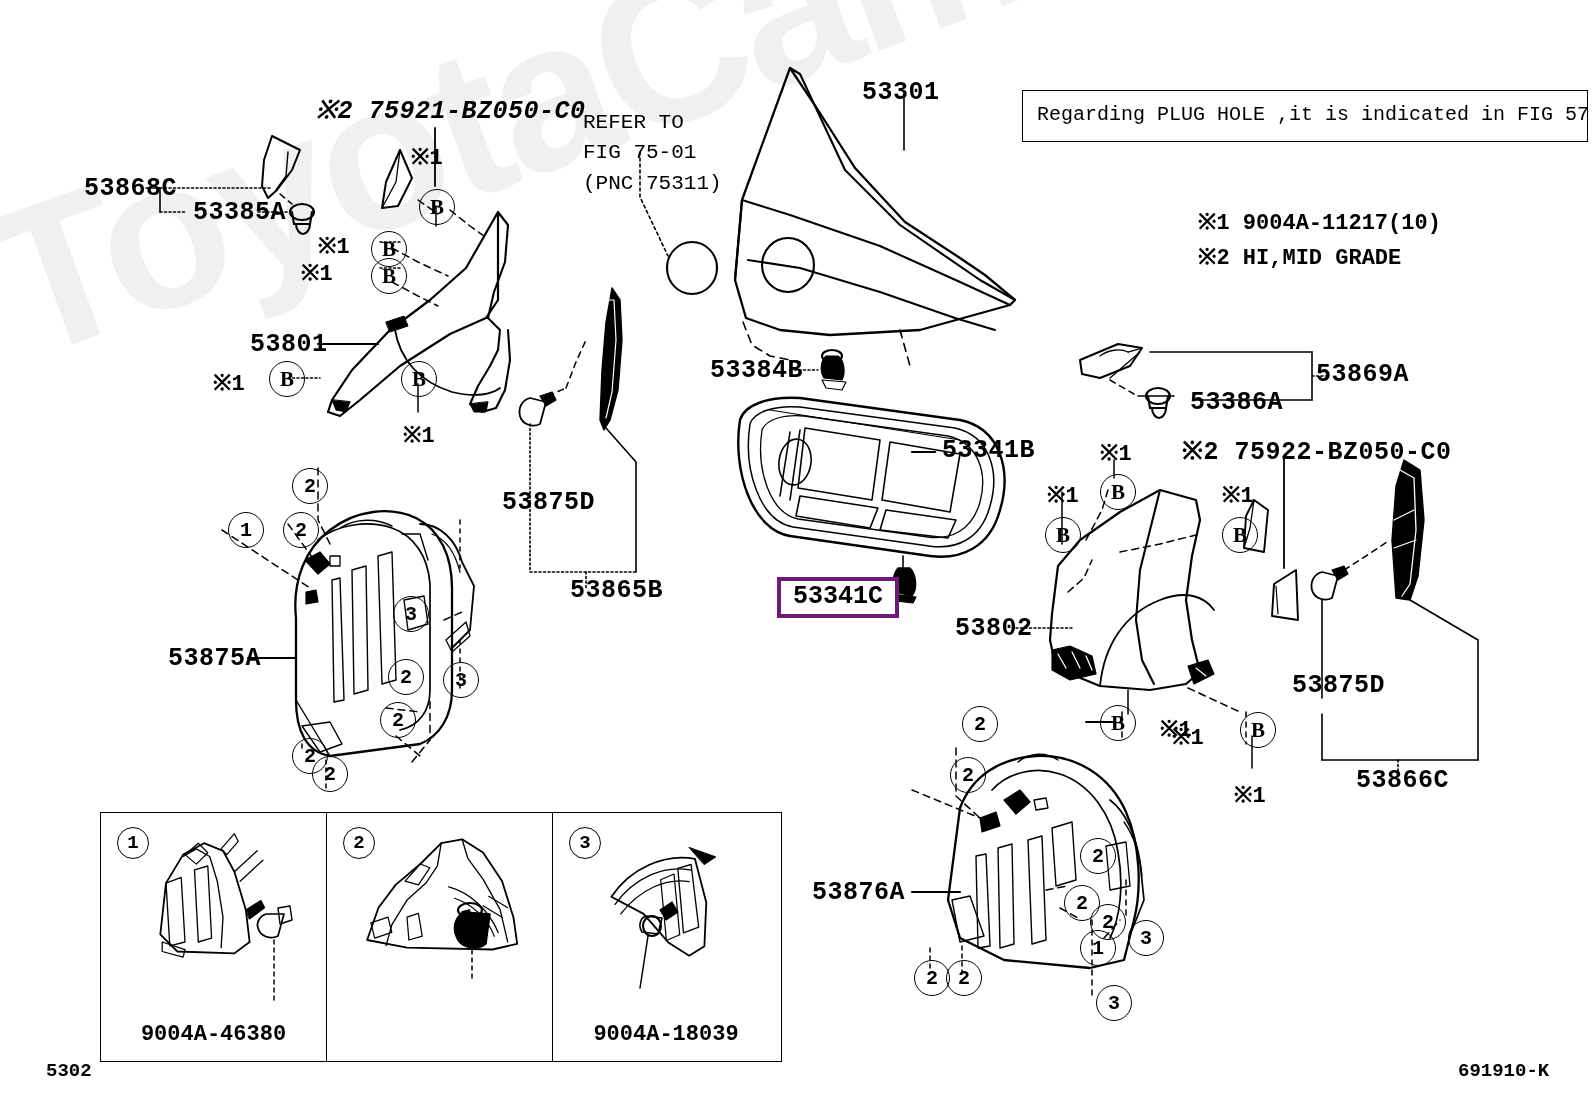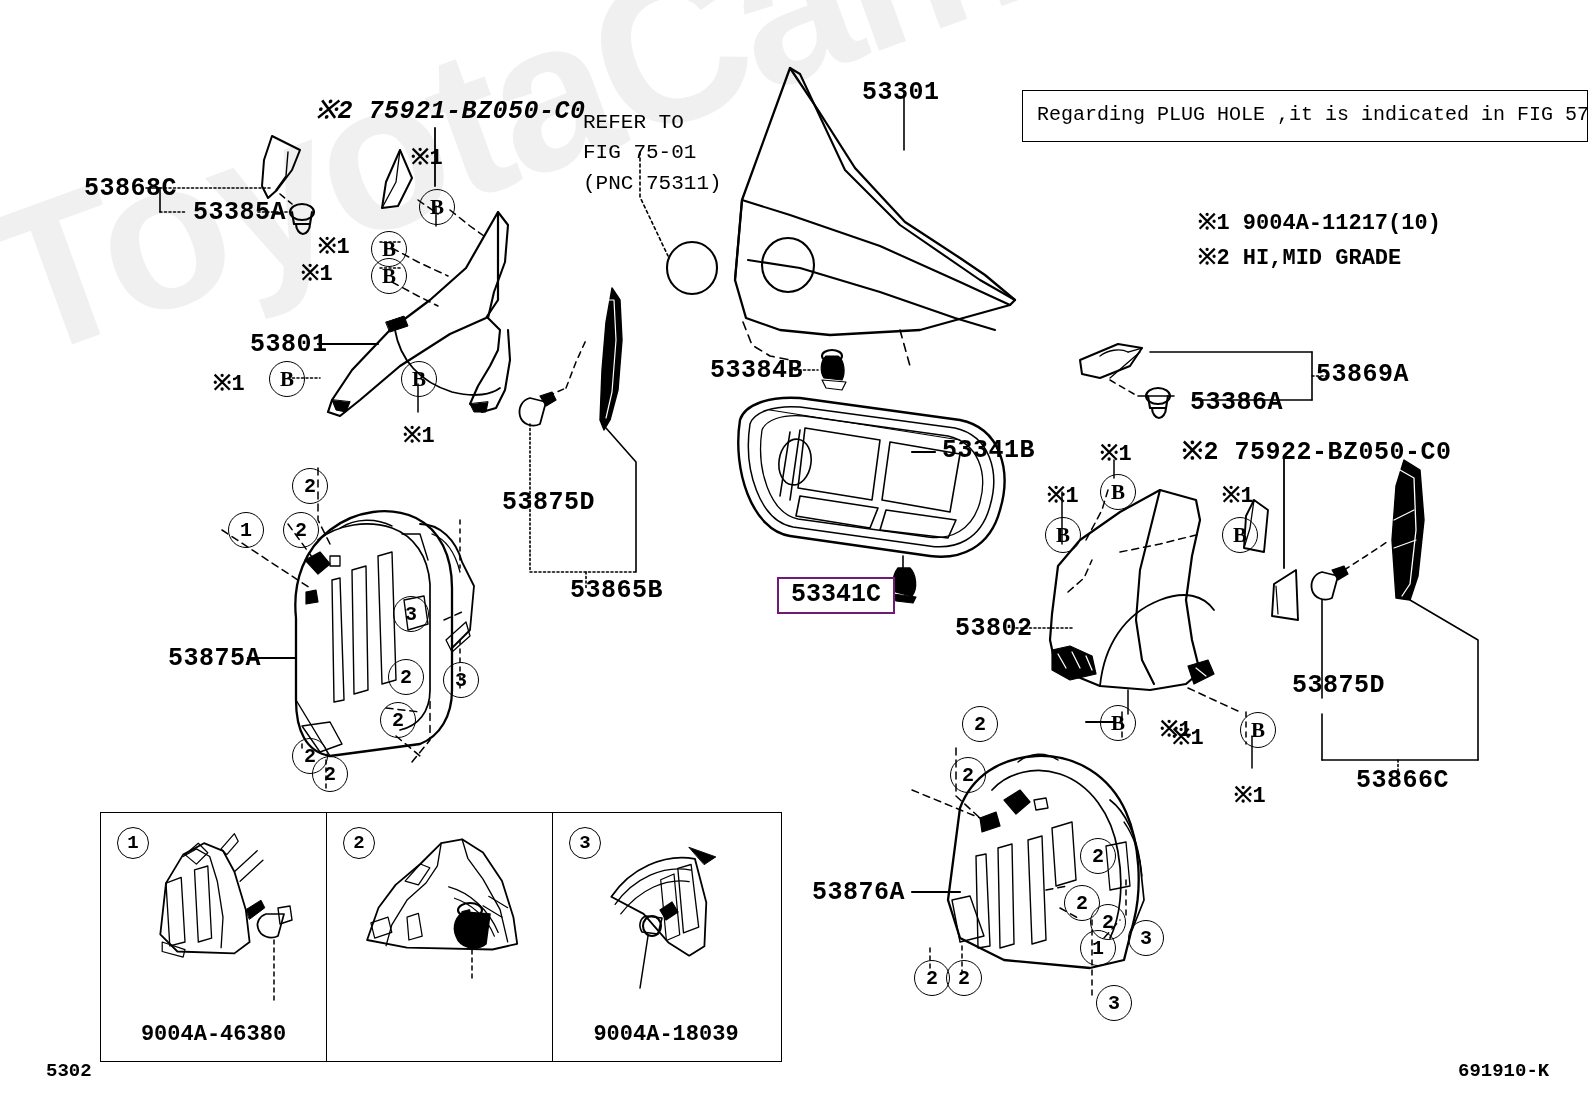--- a/index.html
+++ b/index.html
@@ -25,21 +25,21 @@
     position:absolute;white-space:nowrap;
     font-weight:700;font-size:25px;letter-spacing:.5px;line-height:1;
   }
   .note{
     position:absolute;white-space:nowrap;
     font-size:21px;font-weight:400;line-height:1.45;letter-spacing:0px;
   }
 
   
   .hl{
-    position:absolute;border:2px solid #701a75;background:#fff;
+    position:absolute;border:4px solid #701a75;background:#fff;
     padding:3px 12px 5px 12px;
     font-weight:700;font-size:25px;line-height:1;white-space:nowrap;
   }
 
   
   .notebox{
     position:absolute;border:1.5px solid #000;background:#fff;
     padding:9px 14px 11px 14px;text-align:center;
   }
   .notebox div{font-size:20px;line-height:1.5;white-space:nowrap;}

